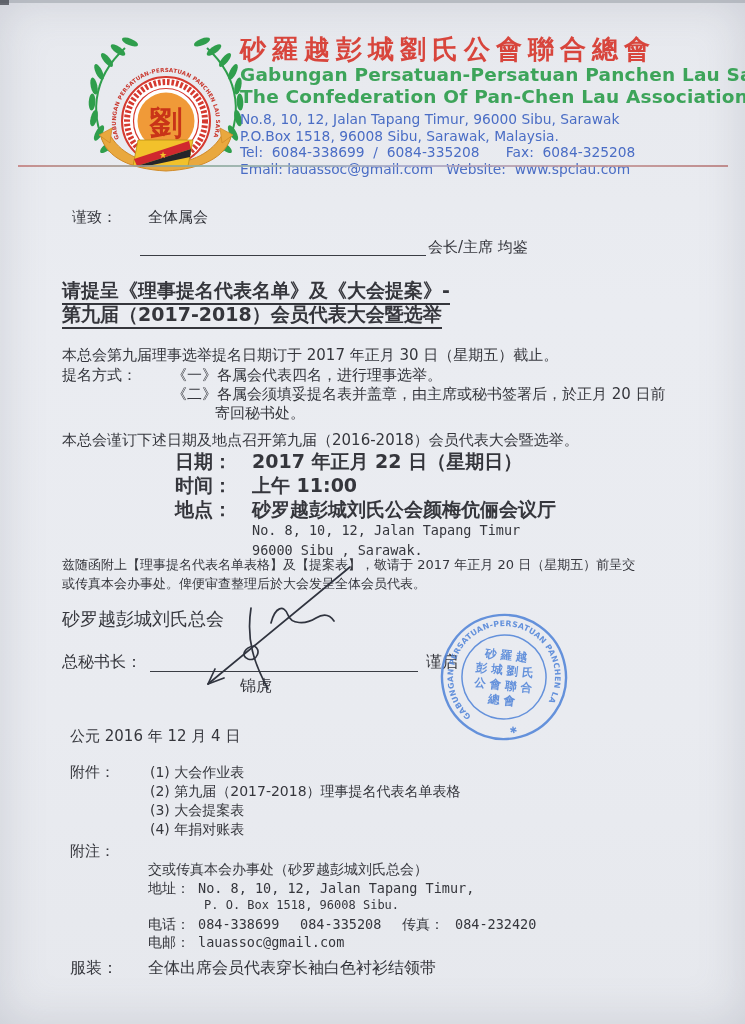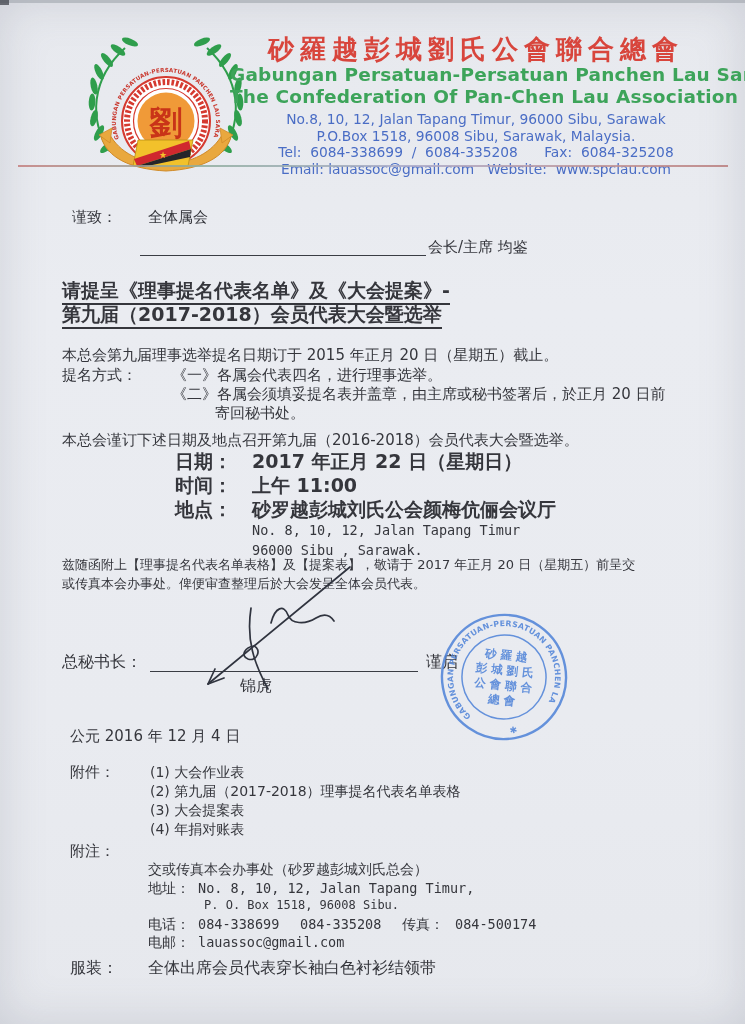--- a/index.html
+++ b/index.html
@@ -11,21 +11,21 @@
     box-shadow:inset 0 0 46px rgba(110,116,132,.22);
     overflow:hidden;color:#35363c;
   }
   .abs{position:absolute;white-space:nowrap;}
   .pre{white-space:pre;}
   .b{font-weight:normal;}
   .mono{font-family:"DejaVu Sans Mono","Liberation Mono",monospace;}
   .edge-top{position:absolute;top:0;left:0;width:100%;height:3px;background:#9aa0a8;opacity:.55;}
   .corner-mark{position:absolute;top:0;left:0;width:9px;height:5px;background:#4a4e55;opacity:.8;}
   
-  .hdr-text{left:230px;top:34px;width:492px;text-align:center;}
+  .hdr-text{left:240px;top:34px;width:492px;text-align:left;}
   .hdr-cn{font-size:26px;font-weight:bold;color:#d8453c;letter-spacing:6px;line-height:30px;}
   .hdr-green{font-size:18.5px;font-weight:bold;color:#3da45a;line-height:21.5px;letter-spacing:.2px;}
   .hdr-blue{font-size:13.8px;color:#4a6dc5;line-height:16.5px;}
   .divider{left:18px;top:165px;width:710px;height:2px;
     background:linear-gradient(90deg,#c47f7f,#8fae9d 25%,#a9a9c9 55%,#c09090 85%,#b97d7d);opacity:.85;}
   
   .t15{font-size:15px;}
   .t14{font-size:14px;}
   .t145{font-size:13px;}
   .t16{font-size:16px;}
@@ -110,39 +110,40 @@
   <span class="fillline" style="left:140px;top:255px;width:286px"></span>
   <span class="abs t15 b" style="left:428px;top:238px">会长/主席  均鉴</span>
 
   <div class="abs subject" style="left:62px;top:279px">
     <span class="ul">请提呈《理事提名代表名单》及《大会提案》-</span>
   </div>
   <div class="abs subject" style="left:62px;top:303px">
     <span class="ul">第九届（2017-2018）会员代表大会暨选举</span>
   </div>
 
-  <span class="abs t15" style="left:62px;top:346px">本总会第九届理事选举提名日期订于 2015 年正月 20 日（星期五）截止。</span>
+  <span class="abs t15" style="left:62px;top:346px">本总会第九届理事选举提名日期订于 2017 年正月 30 日（星期五）截止。</span>
   <span class="abs t15" style="left:62px;top:366px">提名方式：</span>
   <span class="abs t15" style="left:172px;top:366px">《一》各属会代表四名，进行理事选举。</span>
   <span class="abs t15" style="left:172px;top:385px">《二》各属会须填妥提名表并盖章，由主席或秘书签署后，於正月 20 日前</span>
   <span class="abs t15" style="left:215px;top:404px">寄回秘书处。</span>
   <span class="abs t15" style="left:62px;top:431px">本总会谨订下述日期及地点召开第九届（2016-2018）会员代表大会暨选举。</span>
 
   <span class="abs detail" style="left:175px;top:449px">日期：</span>
   <span class="abs detail" style="left:252px;top:449px">2017 年正月 22 日（星期日）</span>
   <span class="abs detail" style="left:175px;top:473px">时间：</span>
   <span class="abs detail" style="left:252px;top:473px">上午 11:00</span>
   <span class="abs detail" style="left:175px;top:497px">地点：</span>
   <span class="abs detail" style="left:252px;top:497px">砂罗越彭城刘氏公会颜梅伉俪会议厅</span>
   <span class="abs vmono" style="left:252px;top:522px">No. 8, 10, 12, Jalan Tapang Timur</span>
   <span class="abs vmono" style="left:252px;top:542px">96000 Sibu , Sarawak.</span>
 
   <span class="abs t145" style="left:62px;top:556px">兹随函附上【理事提名代表名单表格】及【提案表】，敬请于 2017 年正月 20 日（星期五）前呈交</span>
   <span class="abs t145" style="left:62px;top:575px">或传真本会办事处。俾便审查整理后於大会发呈全体会员代表。</span>
 
+  <span class="abs b" style="left:62px;top:607px;font-size:18px">砂罗越彭城刘氏总会</span>
   <span class="abs t16 b" style="left:62px;top:652px">总秘书长：</span>
   <span class="fillline" style="left:150px;top:671px;width:268px"></span>
   <span class="abs t16 b" style="left:426px;top:652px">谨启</span>
   <span class="abs t16" style="left:240px;top:676px">锦虎</span>
 
   <svg class="sig-svg" style="left:140px;top:555px" width="260" height="145" viewBox="0 0 260 145">
     <g fill="none" stroke="#30343f" stroke-width="1.7" stroke-linecap="round">
       <path d="M 210 12 L 68 129"></path>
       <path d="M 68 129 L 84 123 M 68 129 L 75 114"></path>
       <path d="M 111 53 C 106 85 114 108 128 134"></path>
@@ -179,19 +180,19 @@
 
   <span class="abs t15 b" style="left:70px;top:842px">附注：</span>
   <span class="abs t14" style="left:148px;top:861px">交或传真本会办事处（砂罗越彭城刘氏总会）</span>
   <span class="abs t14" style="left:148px;top:880px">地址：</span>
   <span class="abs mono" style="left:198px;top:880px;font-size:13.5px">No. 8, 10, 12,  Jalan Tapang Timur,</span>
   <span class="abs mono" style="left:204px;top:898px;font-size:12px">P. O. Box 1518,  96008 Sibu.</span>
   <span class="abs t14" style="left:148px;top:916px">电话：</span>
   <span class="abs mono" style="left:198px;top:916px;font-size:13.5px">084-338699</span>
   <span class="abs mono" style="left:300px;top:916px;font-size:13.5px">084-335208</span>
   <span class="abs t14" style="left:402px;top:916px">传真：</span>
-  <span class="abs mono" style="left:455px;top:916px;font-size:13.5px">084-500174</span>
+  <span class="abs mono" style="left:455px;top:916px;font-size:13.5px">084-232420</span>
   <span class="abs t14" style="left:148px;top:934px">电邮：</span>
   <span class="abs mono" style="left:198px;top:934px;font-size:13.5px">lauassoc@gmail.com</span>
 
   <span class="abs t16 b" style="left:70px;top:958px">服装：</span>
   <span class="abs t16 b" style="left:148px;top:958px">全体出席会员代表穿长袖白色衬衫结领带</span>
 </div>
 
 </body></html>

